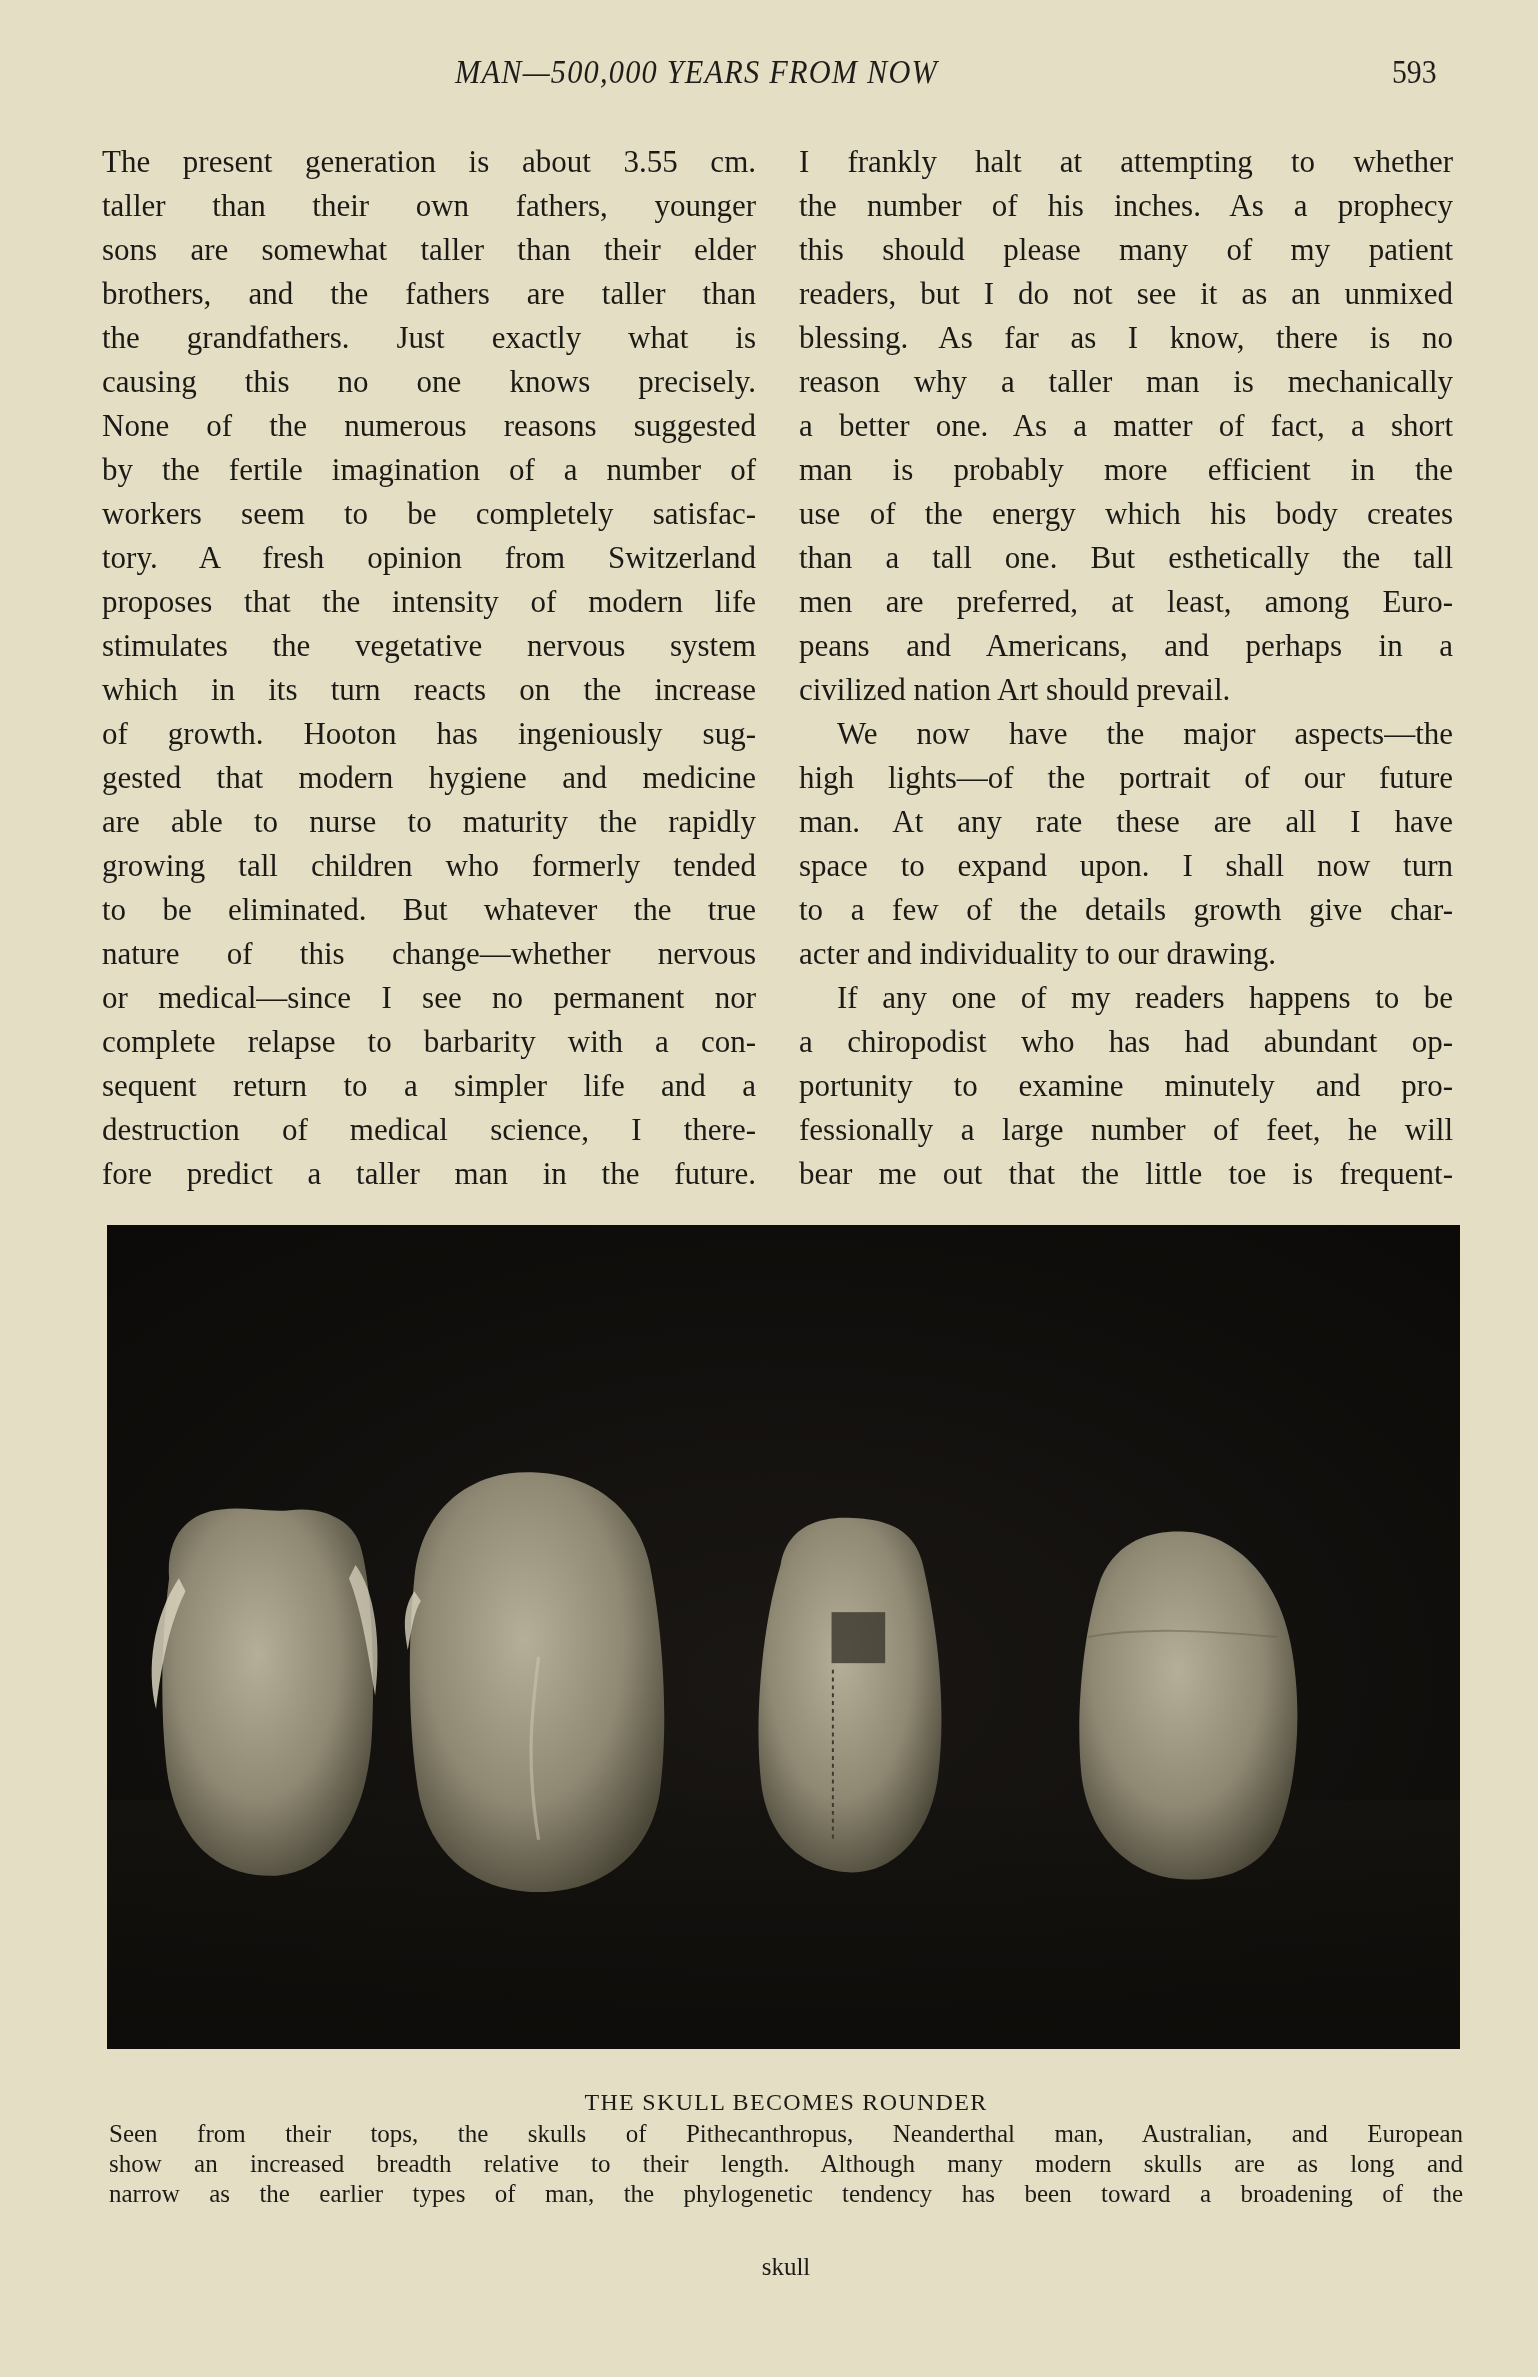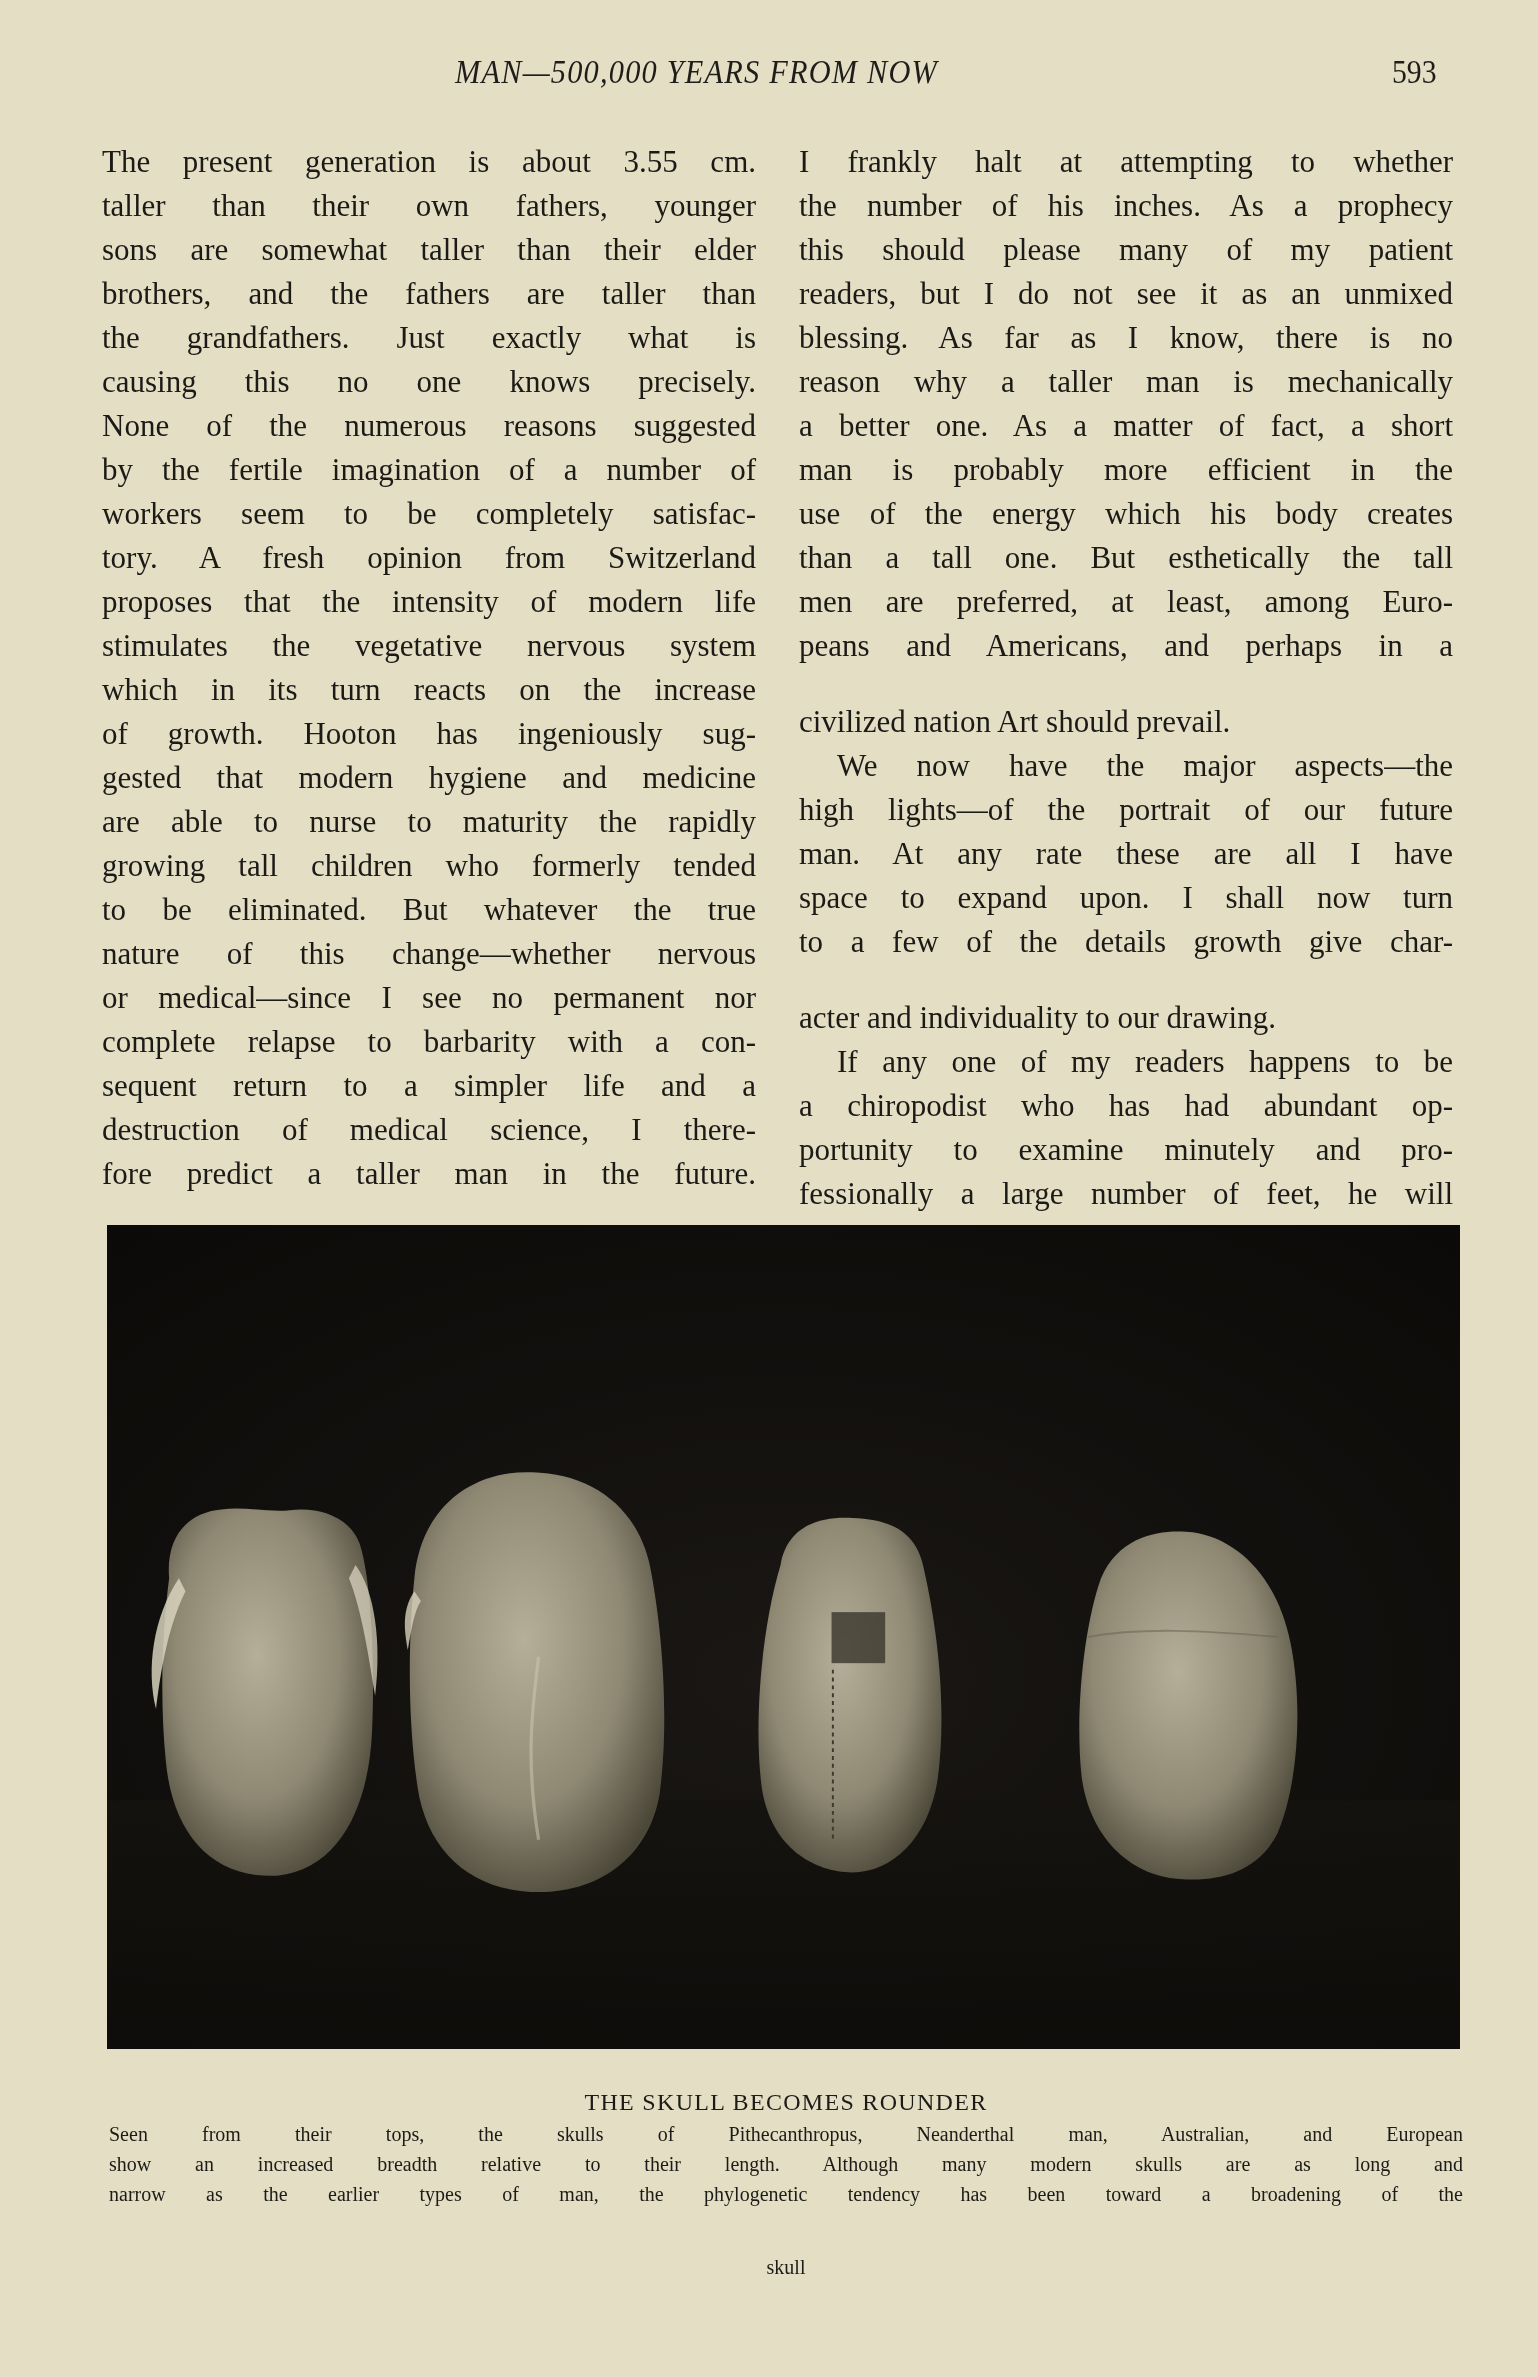--- a/index.html
+++ b/index.html
@@ -32,40 +32,40 @@
       font-family: "Liberation Serif", serif;
       font-size: 31px; line-height: 44px;
     }
     .col-left { left: 102px; }
     .col-right { left: 799px; }
     .line {
       display: block; white-space: nowrap;
       text-align: justify; text-align-last: justify;
       height: 44px;
     }
-    .line.last { text-align-last: left; margin-top: 32px; }
+    .line.last { text-align-last: left; }
     .line.indent { padding-left: 38px; }
     .figure {
       position: absolute; left: 107px; top: 1225px;
       width: 1353px; height: 824px;
       background: #0f0d0b;
       overflow: hidden;
     }
     .figure svg { display: block; }
     .caption {
       position: absolute; left: 109px; top: 2085px; width: 1354px;
       font-family: "Liberation Serif", serif;
       color: #1c1b17;
     }
     .caption-title {
       text-align: center; font-size: 24px; letter-spacing: 1.3px;
       height: 34px; line-height: 34px;
     }
     .caption-line {
-      display: block; white-space: nowrap; font-size: 20px;
+      display: block; white-space: nowrap; font-size: 25px;
       line-height: 30px; height: 30px;
       text-align: justify; text-align-last: justify;
     }
     .caption-line.center { text-align: center; text-align-last: center; margin-top: 43px; }
   </style>
 </head>
 <body>
 
 <div class="running-head">
   <span class="running-title">MAN—500,000 YEARS FROM NOW</span>

